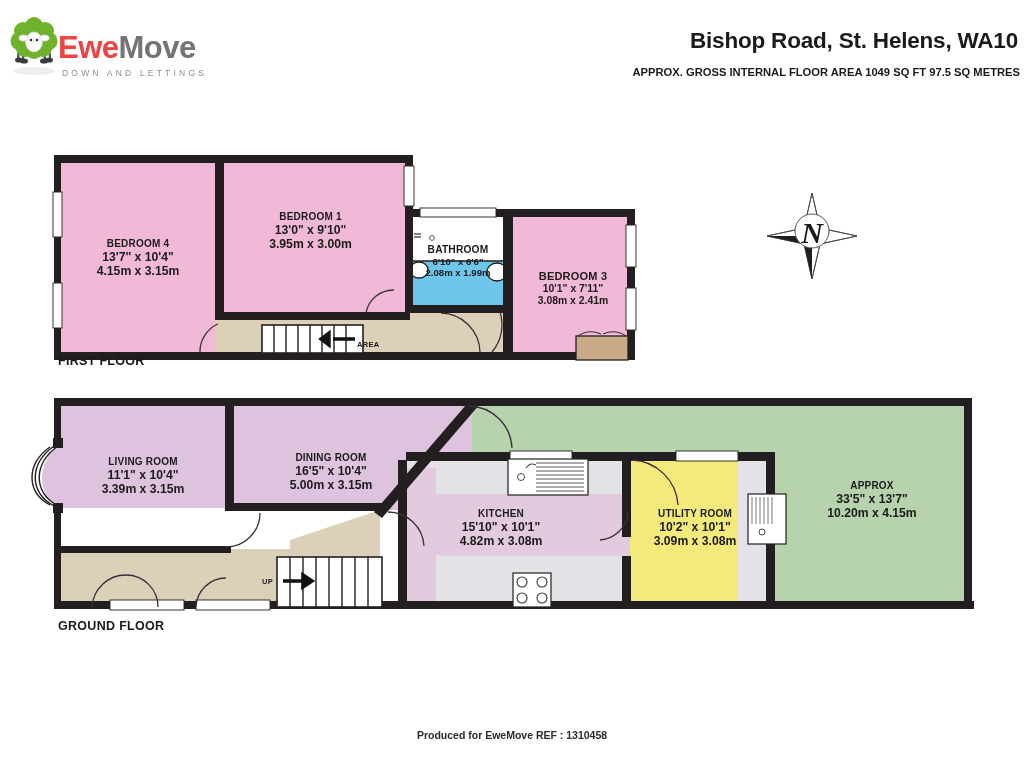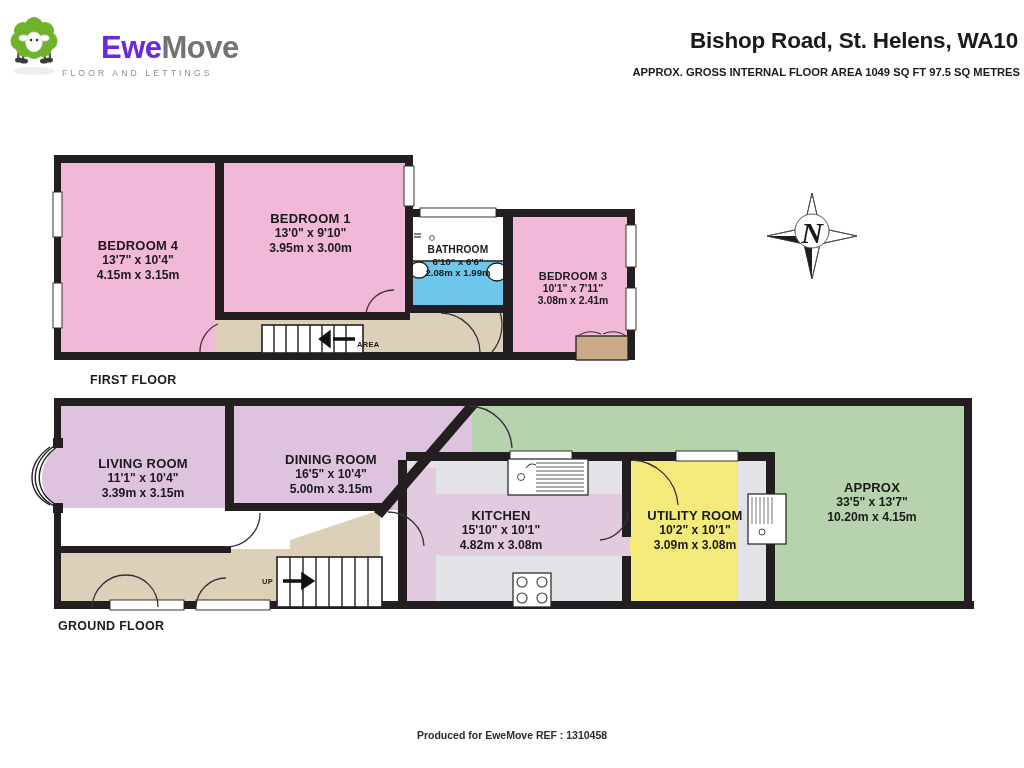--- a/index.html
+++ b/index.html
@@ -29,21 +29,21 @@
   }
   .logo-text {
     position: absolute;
     left: 48px; top: 18px;
     font-size: 31px;
     font-weight: bold;
     letter-spacing: -0.5px;
     line-height: 1;
     white-space: nowrap;
   }
-  .logo-ewe { color: #6d28d9; margin-left: 43px; }
+  .logo-ewe { color: #ef4444; }
   .logo-move { color: #737373; }
   .logo-sub {
     position: absolute;
     left: 52px; top: 54px;
     font-size: 8.5px;
     letter-spacing: 3.2px;
     color: #8d8d8d;
     white-space: nowrap;
   }
 
@@ -65,21 +65,21 @@
     white-space: nowrap;
   }
 
   
   .floor-label {
     position: absolute;
     font-size: 12.5px;
     font-weight: bold;
     letter-spacing: 0.3px;
   }
-  #first-floor-label { left: 58px; top: 373px; margin-left: 32px; }
+  #first-floor-label { left: 58px; top: 354px; }
   #ground-floor-label { left: 58px; top: 619px; text-align: center; }
 
   
   .footer {
     position: absolute;
     left: 0; top: 729px;
     width: 1024px;
     text-align: center;
     font-size: 10.5px;
     font-weight: bold;
@@ -93,21 +93,21 @@
   
   .room-label {
     position: absolute;
     text-align: center;
     line-height: 1.18;
     white-space: nowrap;
     pointer-events: none;
   }
   .room-label .nm {
     display: block;
-    font-size: 13px;
+    font-size: 10px;
     font-weight: bold;
     letter-spacing: 0.2px;
   }
   .room-label .dim {
     display: block;
     font-size: 12.2px;
     font-weight: bold;
   }
   .room-label.small .nm { font-size: 10.2px; }
   .room-label.small .dim { font-size: 9.6px; }
@@ -153,21 +153,21 @@
         <circle cx="33" cy="34" r="9"></circle>
         <circle cx="24" cy="36" r="9"></circle>
       </g>
       <ellipse cx="24" cy="28" rx="8.4" ry="10" fill="#fdfdfd" stroke="#d8d8d8" stroke-width="0.8"></ellipse>
       <ellipse cx="13.5" cy="24" rx="4.6" ry="3" fill="#fdfdfd" stroke="#d8d8d8" stroke-width="0.8"></ellipse>
       <ellipse cx="34.5" cy="24" rx="4.6" ry="3" fill="#fdfdfd" stroke="#d8d8d8" stroke-width="0.8"></ellipse>
       <circle cx="21" cy="26" r="1.25" fill="#2b2b2b"></circle>
       <circle cx="27" cy="26" r="1.25" fill="#2b2b2b"></circle>
     </svg>
     <div class="logo-text"><span class="logo-ewe">Ewe</span><span class="logo-move">Move</span></div>
-    <div class="logo-sub">FLOOR AND LETTINGS</div>
+    <div class="logo-sub">DOWN AND LETTINGS</div>
   </div>
 
   <div class="title">Bishop Road, St. Helens, WA10</div>
   <div class="subtitle">APPROX. GROSS INTERNAL FLOOR AREA 1049 SQ FT 97.5 SQ METRES</div>
 
   <div class="compass">
     <svg width="100" height="96" viewBox="0 0 100 96">
       <g stroke="#4a4a4a" stroke-width="0.9" fill="none">
         <path d="M50 5 L58 40 L95 48 L58 56 L50 91 L42 56 L5 48 L42 40 Z"></path>
         <path d="M50 5 L42 40 L5 48 M50 5 L58 40 L95 48 M50 91 L42 56 L5 48 M50 91 L58 56 L95 48"></path>

